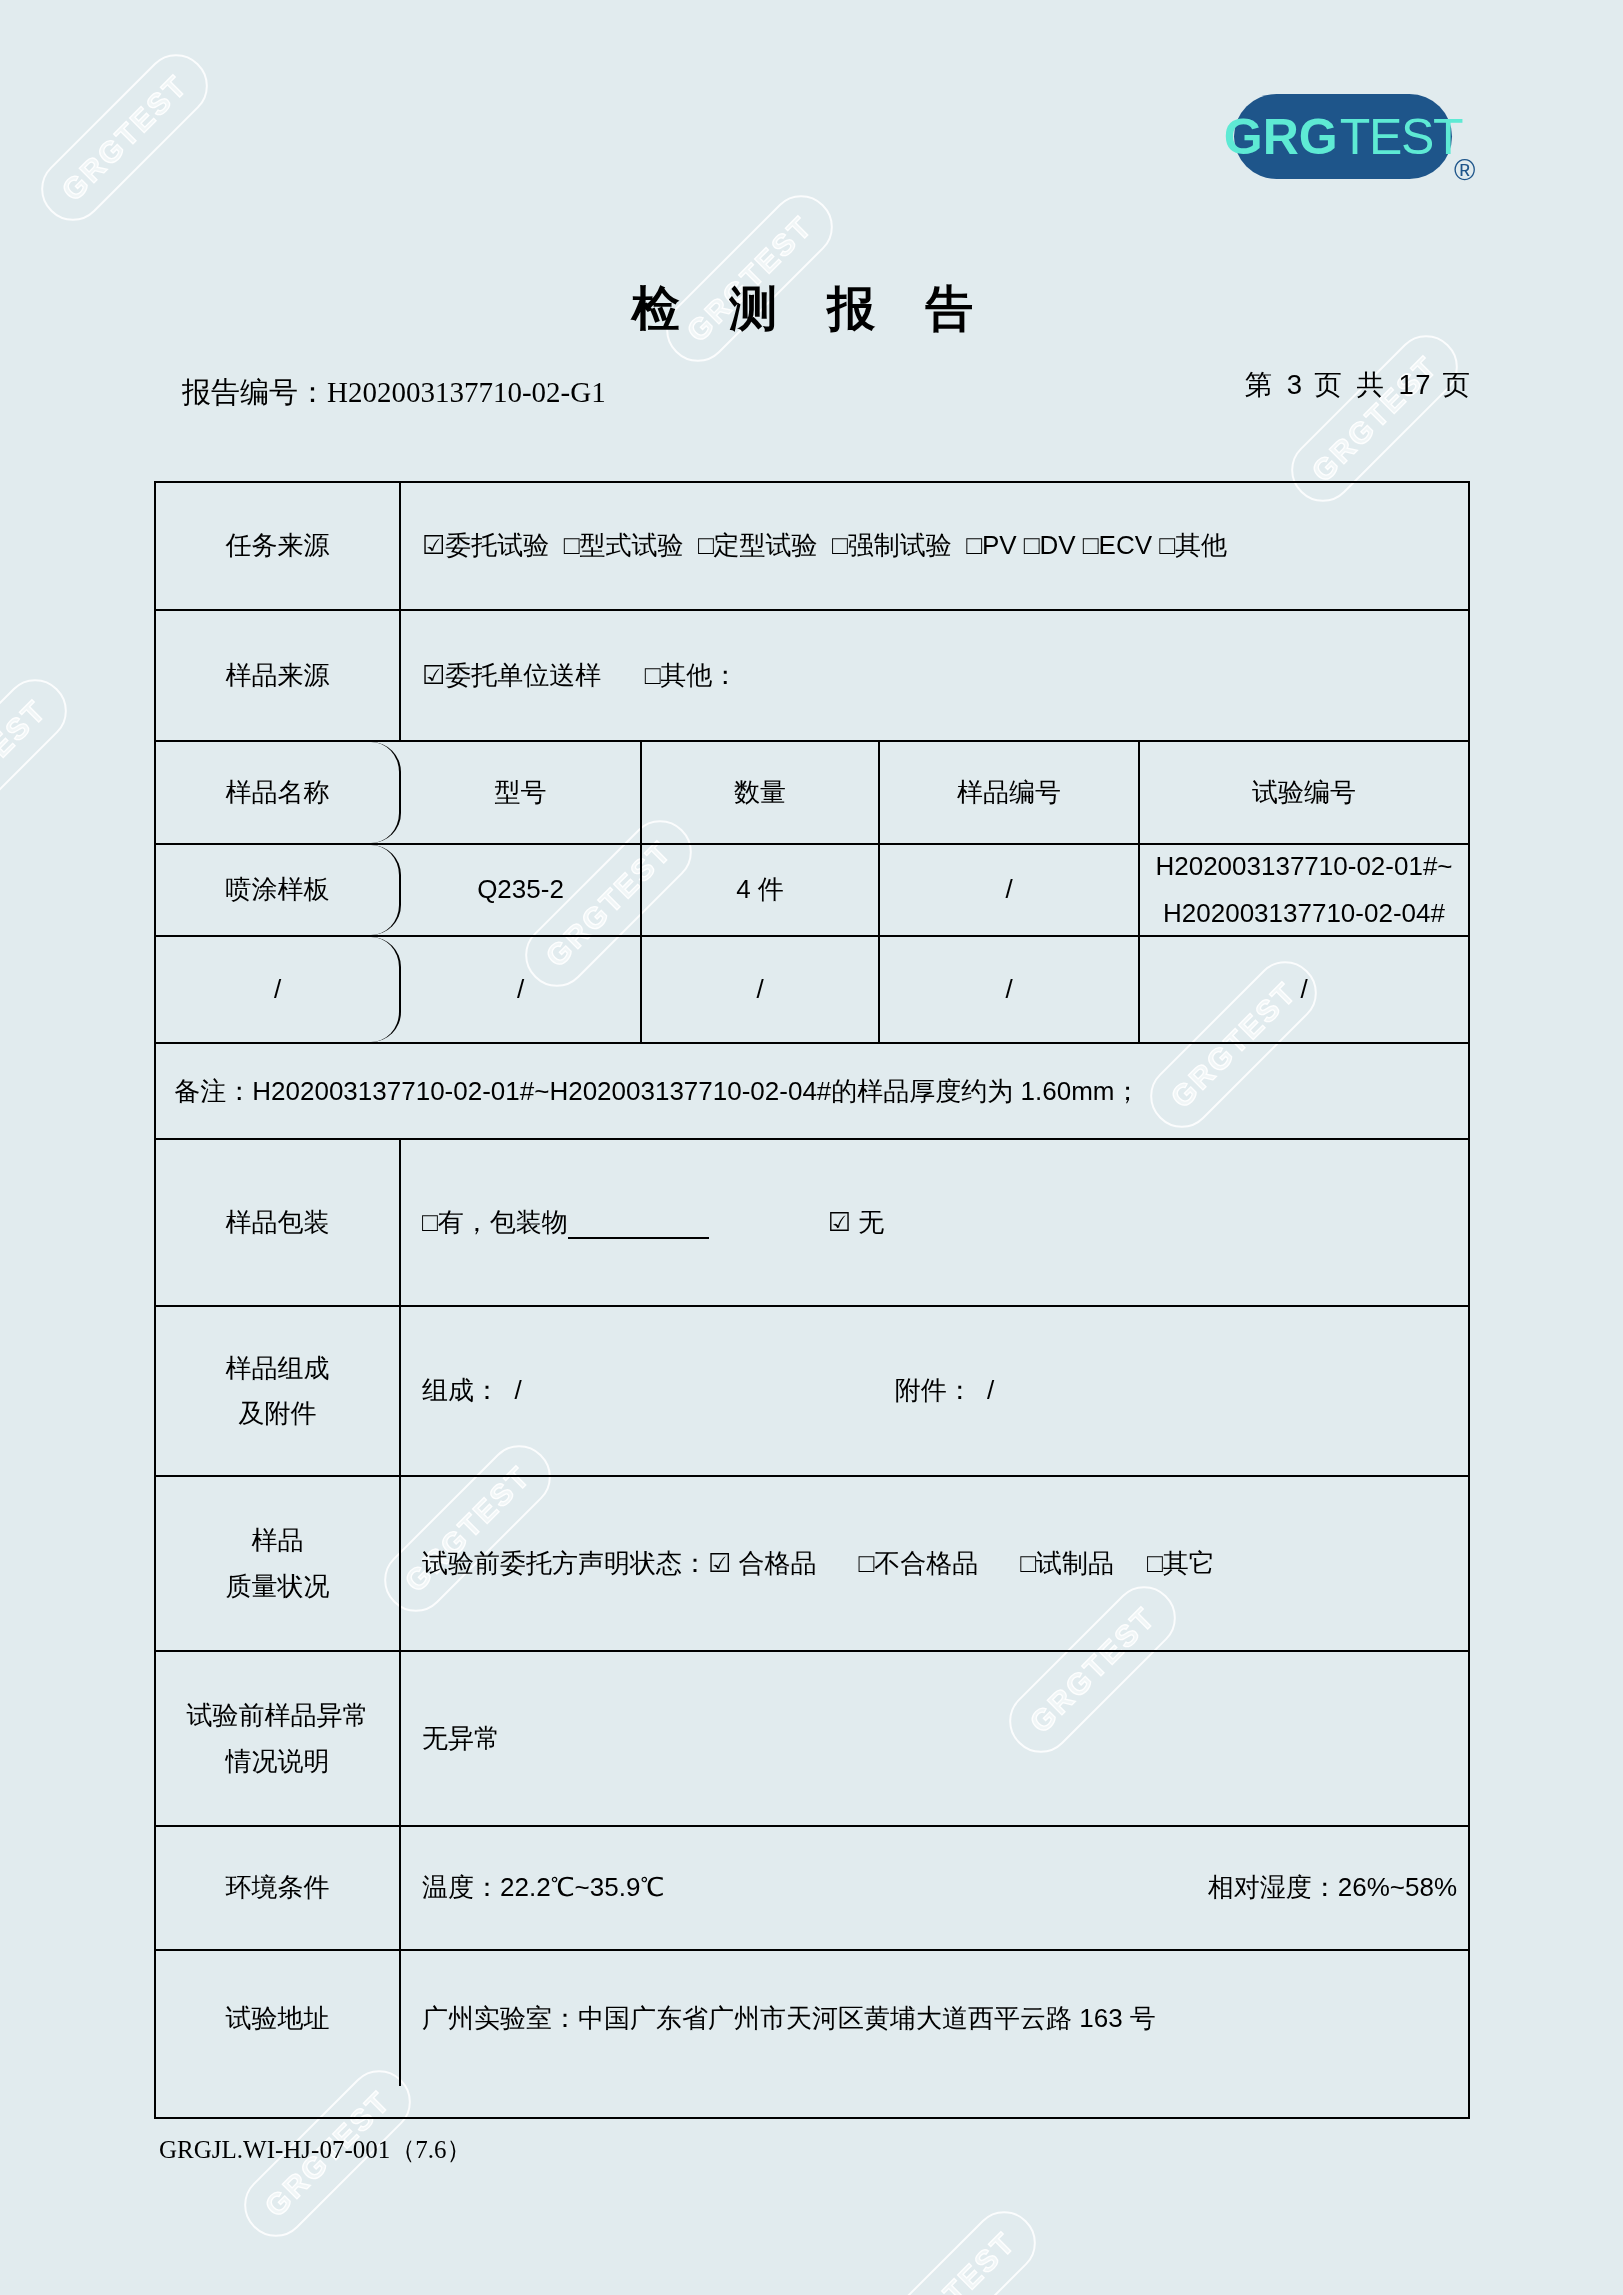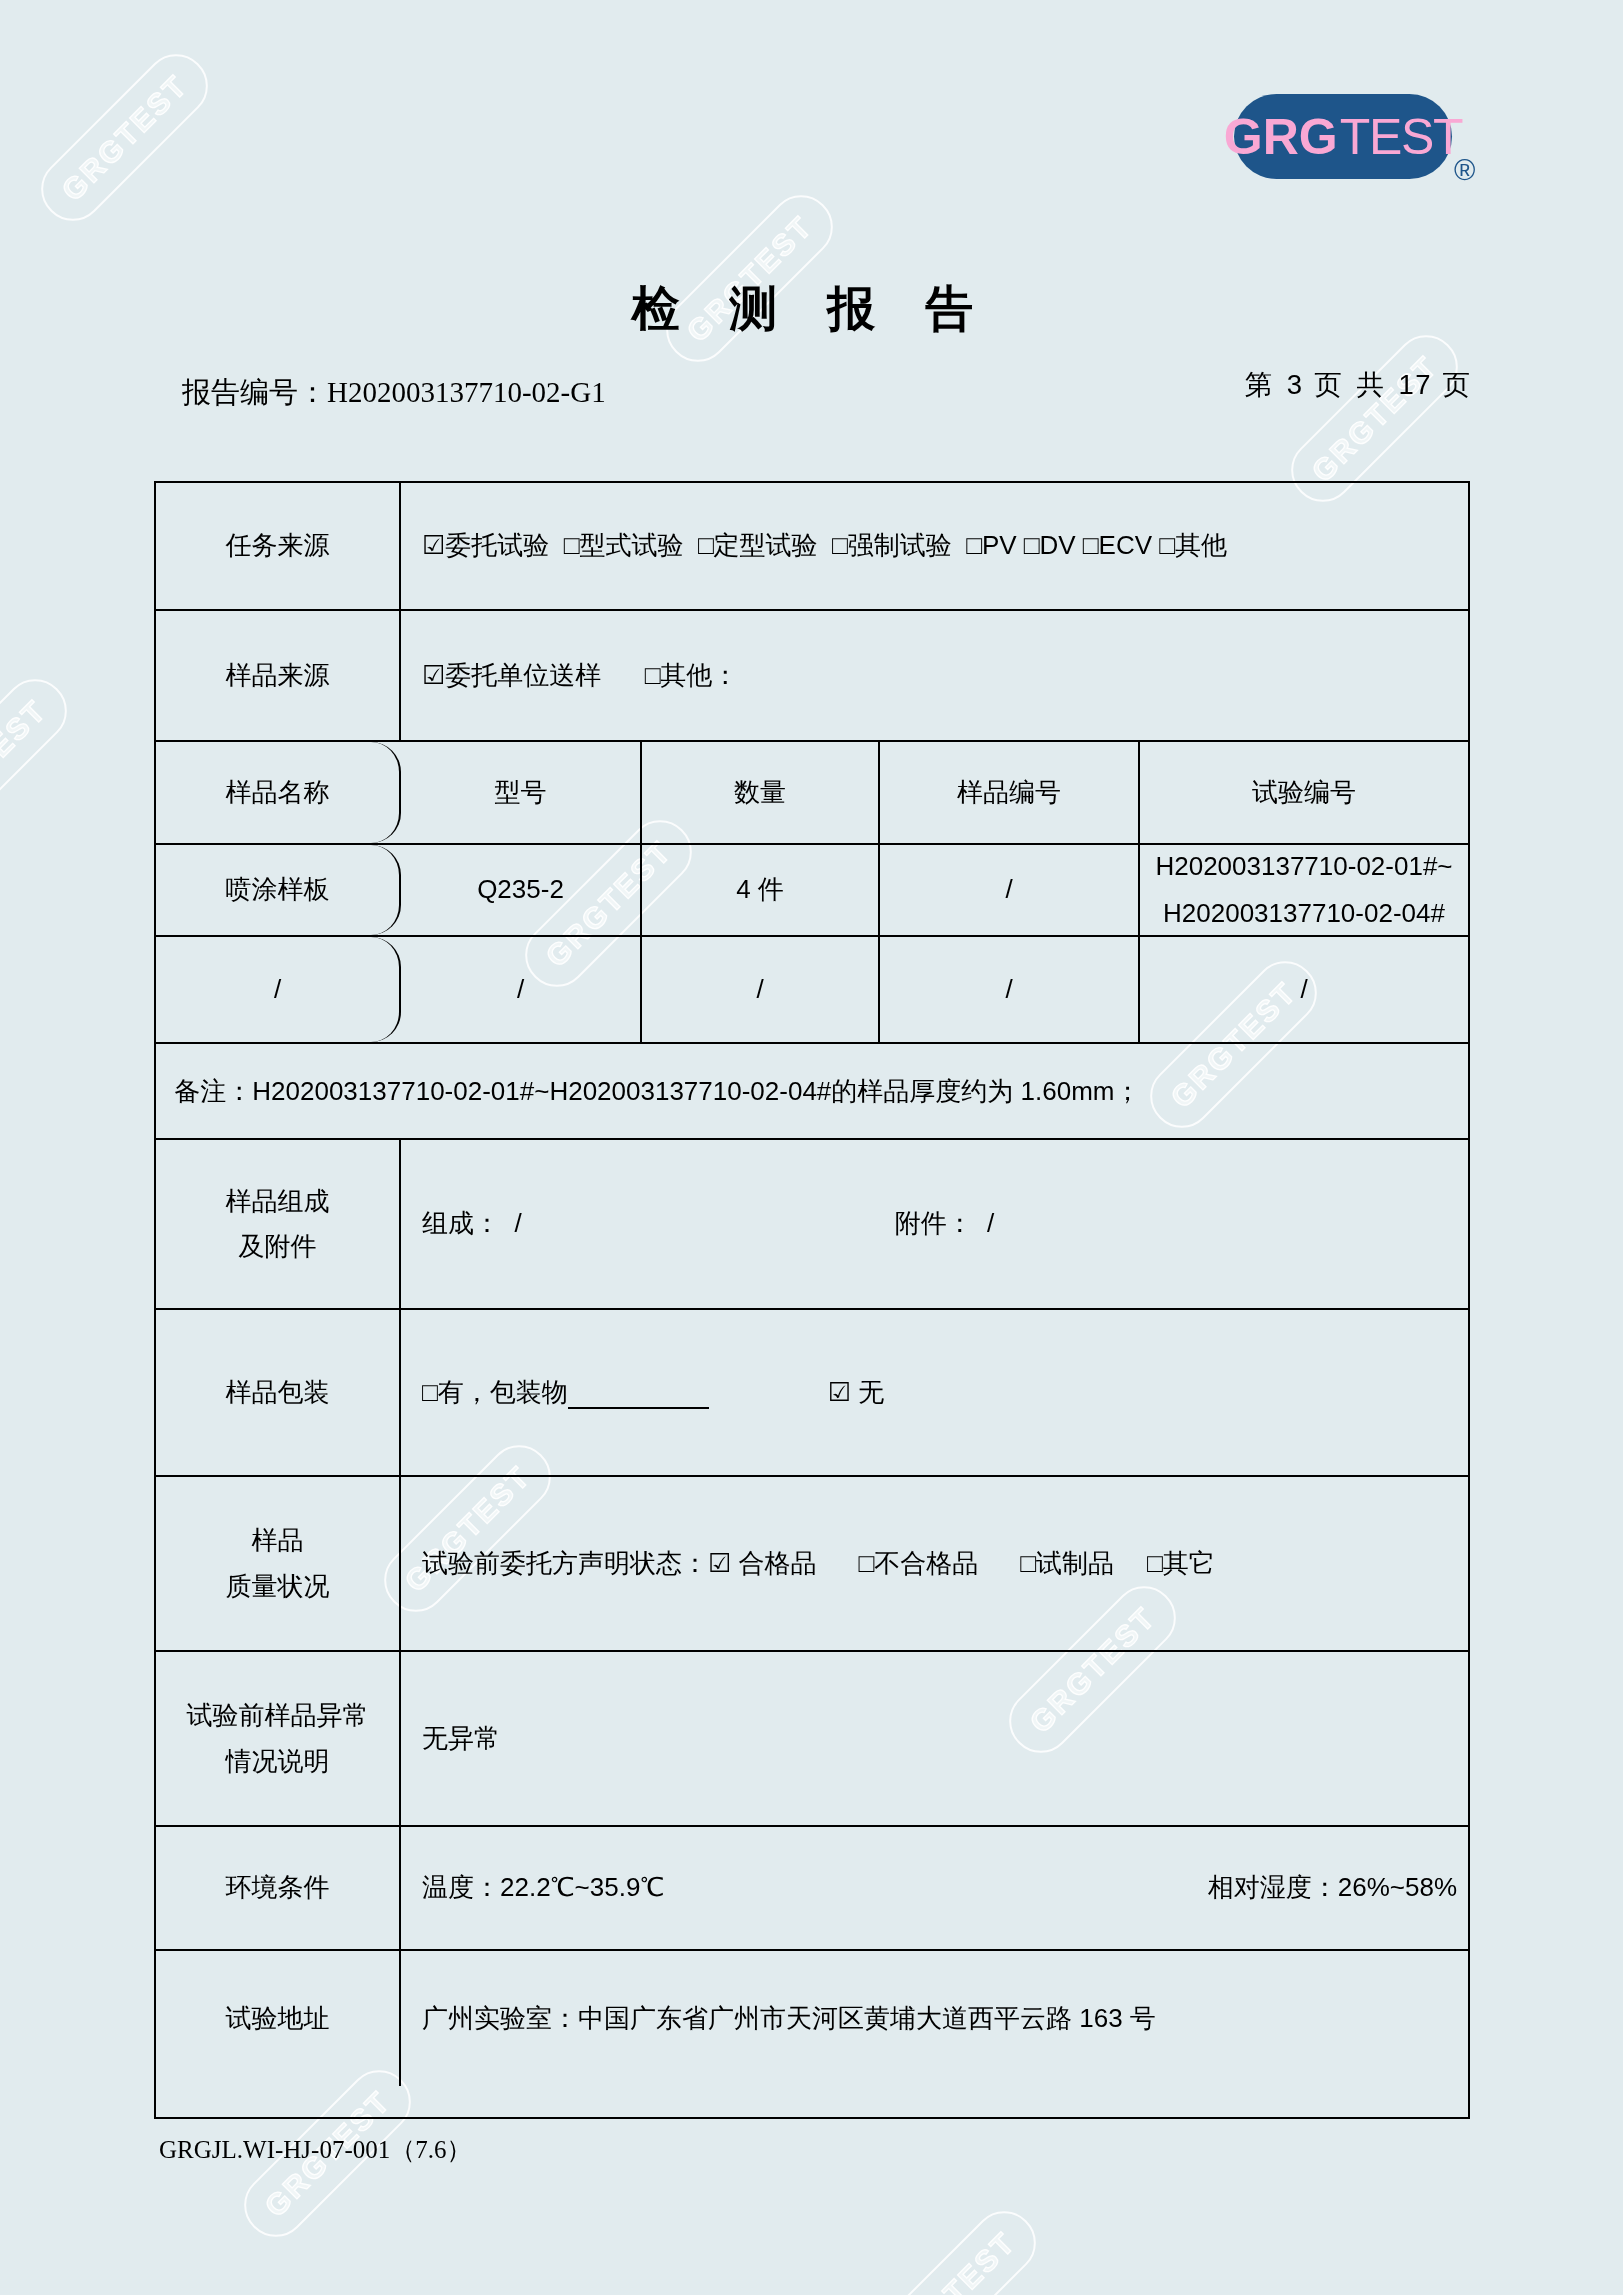--- a/index.html
+++ b/index.html
@@ -29,21 +29,21 @@
     font-size:30px;font-weight:bold;letter-spacing:2.6px;
     color:rgba(255,255,255,.55);
     -webkit-text-stroke:1.3px rgba(255,255,255,.9);
   }
 
   
   .logo{
     position:absolute;left:1234px;top:94px;width:218px;height:85px;
     background:var(--logo-bg);border-radius:43px;
     display:flex;align-items:center;justify-content:center;
-    color:#f9a8d4;font-size:50px;letter-spacing:0px;z-index:2;
+    color:#5eead4;font-size:50px;letter-spacing:0px;z-index:2;
   }
   .logo .bold{font-weight:bold;}
   .logo .light{font-weight:normal;margin-left:2px;letter-spacing:-1.3px;}
   .logo-reg{position:absolute;left:1454px;top:154px;font-size:29px;color:var(--logo-bg);z-index:2;}
 
   
   .title{
     position:absolute;top:277px;left:0;width:100%;text-align:center;
     font-size:48px;font-weight:bold;letter-spacing:18.3px;z-index:1;
   }
@@ -163,39 +163,39 @@
       <div class="cell c2">/</div>
       <div class="cell c3">/</div>
       <div class="cell c4">/</div>
       <div class="cell c5">/</div>
     </div>
 
     <div class="row r6">
       <div class="full">备注：H202003137710-02-01#~H202003137710-02-04#的样品厚度约为 1.60mm；</div>
     </div>
 
-    <div class="row r7">
-      <div class="cell lbl">
-        <span>样品组成</span>
-        <span>及附件</span>
-      </div>
-      <div class="cell cnt">
-        <span>组成：  /</span>
-        <span class="gap-570">附件：  /</span>
-      </div>
-    </div>
-
     <div class="row r8">
       <div class="cell lbl">样品包装</div>
       <div class="cell cnt">
         <span>□有，包装物</span><span class="blank-line"></span>
         <span class="none-opt">☑ 无</span>
       </div>
     </div>
 
+    <div class="row r7">
+      <div class="cell lbl">
+        <span>样品组成</span>
+        <span>及附件</span>
+      </div>
+      <div class="cell cnt">
+        <span>组成：  /</span>
+        <span class="gap-570">附件：  /</span>
+      </div>
+    </div>
+
     <div class="row r9">
       <div class="cell lbl">
         <span>样品</span>
         <span>质量状况</span>
       </div>
       <div class="cell cnt">
         <span class="opt">试验前委托方声明状态：</span><span class="opt" style="margin-left:0">☑ 合格品</span>
         <span class="opt">□不合格品</span>
         <span class="opt">□试制品</span>
         <span class="opt" style="margin-left:33px">□其它</span>

